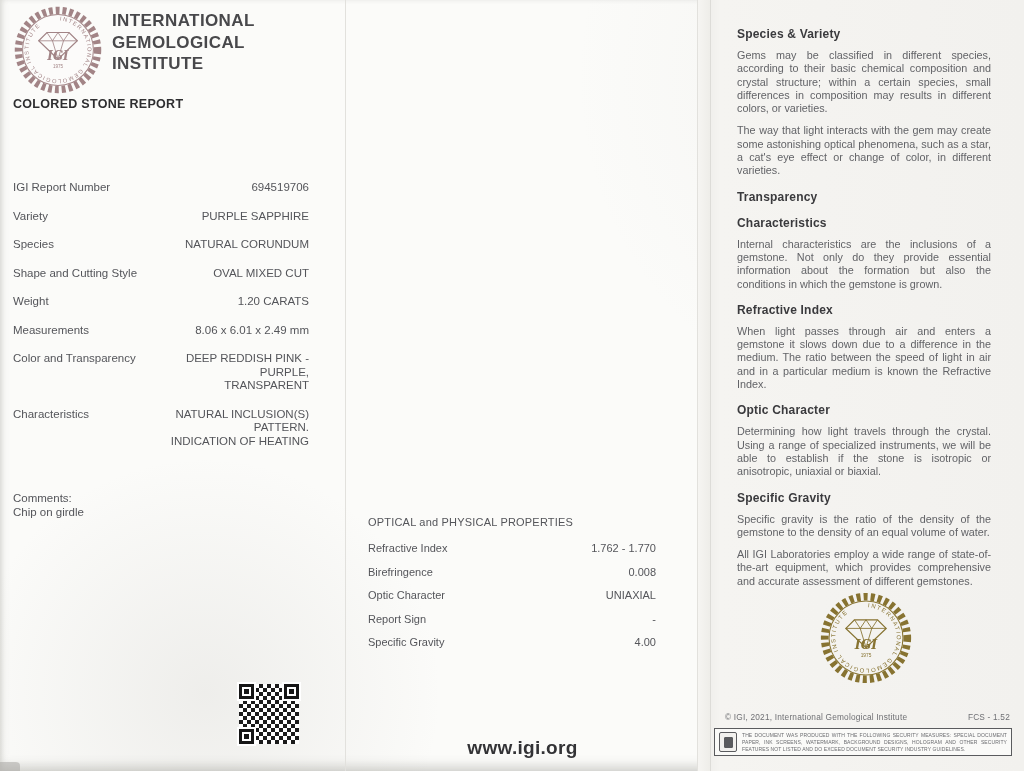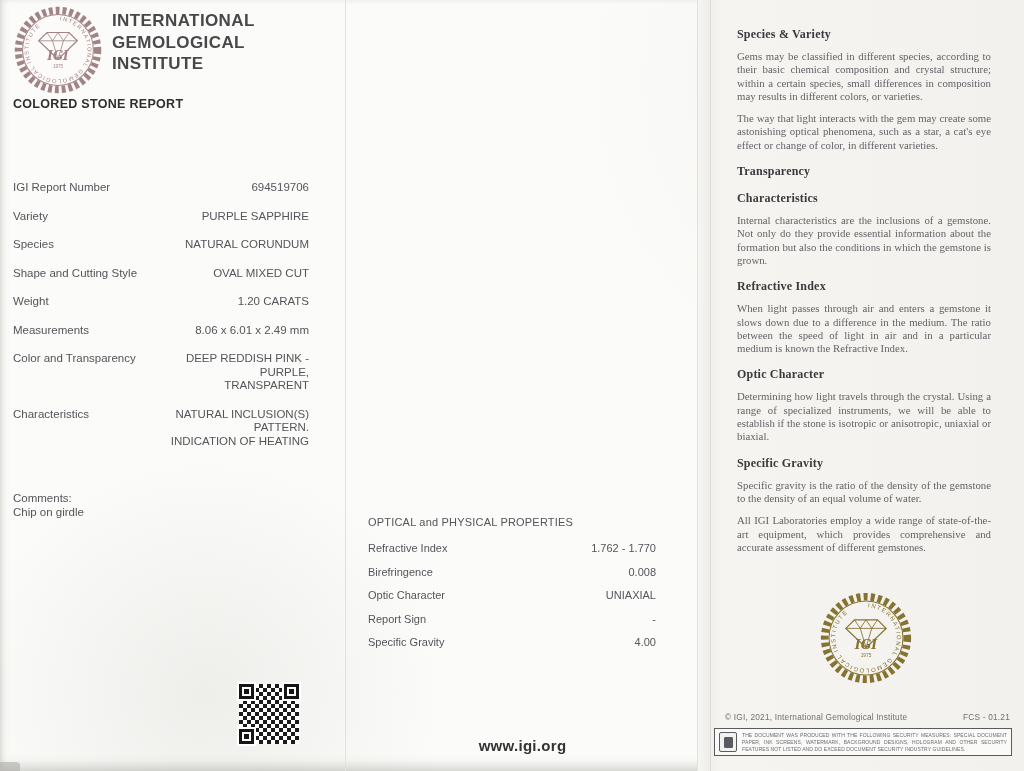--- a/index.html
+++ b/index.html
@@ -44,25 +44,25 @@
   .qr .finder{position:absolute;width:9px;height:9px;border:3px solid #161616;background:#fff;
     box-shadow:0 0 0 2px #fff;}
   .qr .finder::after{content:"";position:absolute;left:2px;top:2px;width:5px;height:5px;background:#161616;}
   .qr .tl{left:0;top:0;} .qr .tr{right:0;top:0;} .qr .bl{left:0;bottom:0;}
 
   
   .optical{position:absolute;left:23px;top:516px;width:288px;color:#54555a;font-size:11px;}
   .optical-title{margin-bottom:13px;line-height:13px;letter-spacing:.2px;}
   .o-row{display:flex;justify-content:space-between;margin-bottom:10.5px;line-height:13px;}
   .approx-note{position:absolute;left:23px;top:681px;font-size:11px;font-style:italic;color:#4b4c50;}
-  .website{position:absolute;left:0;right:0;top:737px;text-align:center;font-size:15px;
+  .website{position:absolute;left:0;right:0;top:737px;text-align:center;font-size:19px;
     font-weight:700;color:#333336;letter-spacing:.3px;}
 
   
-  .edu{position:absolute;left:27px;top:27px;width:254px;font-family:Liberation Serif, serif;}
+  .edu{position:absolute;left:27px;top:27px;width:254px;}
   .edu h3{margin:12px 0 8px 0;font-size:12px;color:#3a3a3d;letter-spacing:.2px;}
   .edu h3:first-child{margin-top:0;}
   .edu p{margin:0 0 9px 0;font-size:10.8px;line-height:13.3px;color:#626367;text-align:justify;}
   #seal-bottom{left:108px;top:590px;width:96px;height:96px;}
   .rp-footer{position:absolute;left:7px;right:14px;top:712px;display:flex;
     justify-content:space-between;font-size:8.3px;color:#6f7074;letter-spacing:.2px;padding-left:8px;}
   .security-box{position:absolute;left:4px;right:12px;top:728px;height:28px;
     border:1px solid #5a5b5e;background:#fafaf8;display:flex;align-items:center;padding:2px 4px;box-sizing:border-box;}
   .sec-icon{flex:0 0 16px;height:18px;border:1px solid #5a5b5e;border-radius:2px;margin-right:5px;
     position:relative;background:#f2f1ee;}
@@ -225,21 +225,21 @@
       <g stroke="#877331" stroke-width="1.3" fill="none">
         <path d="M50 60 L29 40 L38 31 L62 31 L71 40 Z"></path>
         <path d="M29 40 L71 40 M38 31 L44 40 M62 31 L56 40 M50 31 L44 40 M50 31 L56 40 M44 40 L50 60 M56 40 L50 60" stroke-width="0.9"></path>
       </g>
       <text class="seal-script" x="50" y="61" text-anchor="middle" font-size="13" fill="#877331">IGI</text>
       <text x="50" y="70" text-anchor="middle" font-size="5" fill="#877331">1975</text>
     </svg>
 
     <div class="rp-footer">
       <span>© IGI, 2021, International Gemological Institute</span>
-      <span>FCS - 01.21</span>
+      <span>FCS - 1.52</span>
     </div>
 
     <div class="security-box">
       <div class="sec-icon"></div>
       <div class="sec-text">THE DOCUMENT WAS PRODUCED WITH THE FOLLOWING SECURITY MEASURES:  SPECIAL DOCUMENT PAPER, INK SCREENS, WATERMARK, BACKGROUND DESIGNS, HOLOGRAM AND OTHER SECURITY FEATURES NOT LISTED AND DO EXCEED DOCUMENT SECURITY INDUSTRY GUIDELINES.</div>
     </div>
   </div>
 
   <div class="fold-gutter"></div>
   <div class="fold f1"></div>

